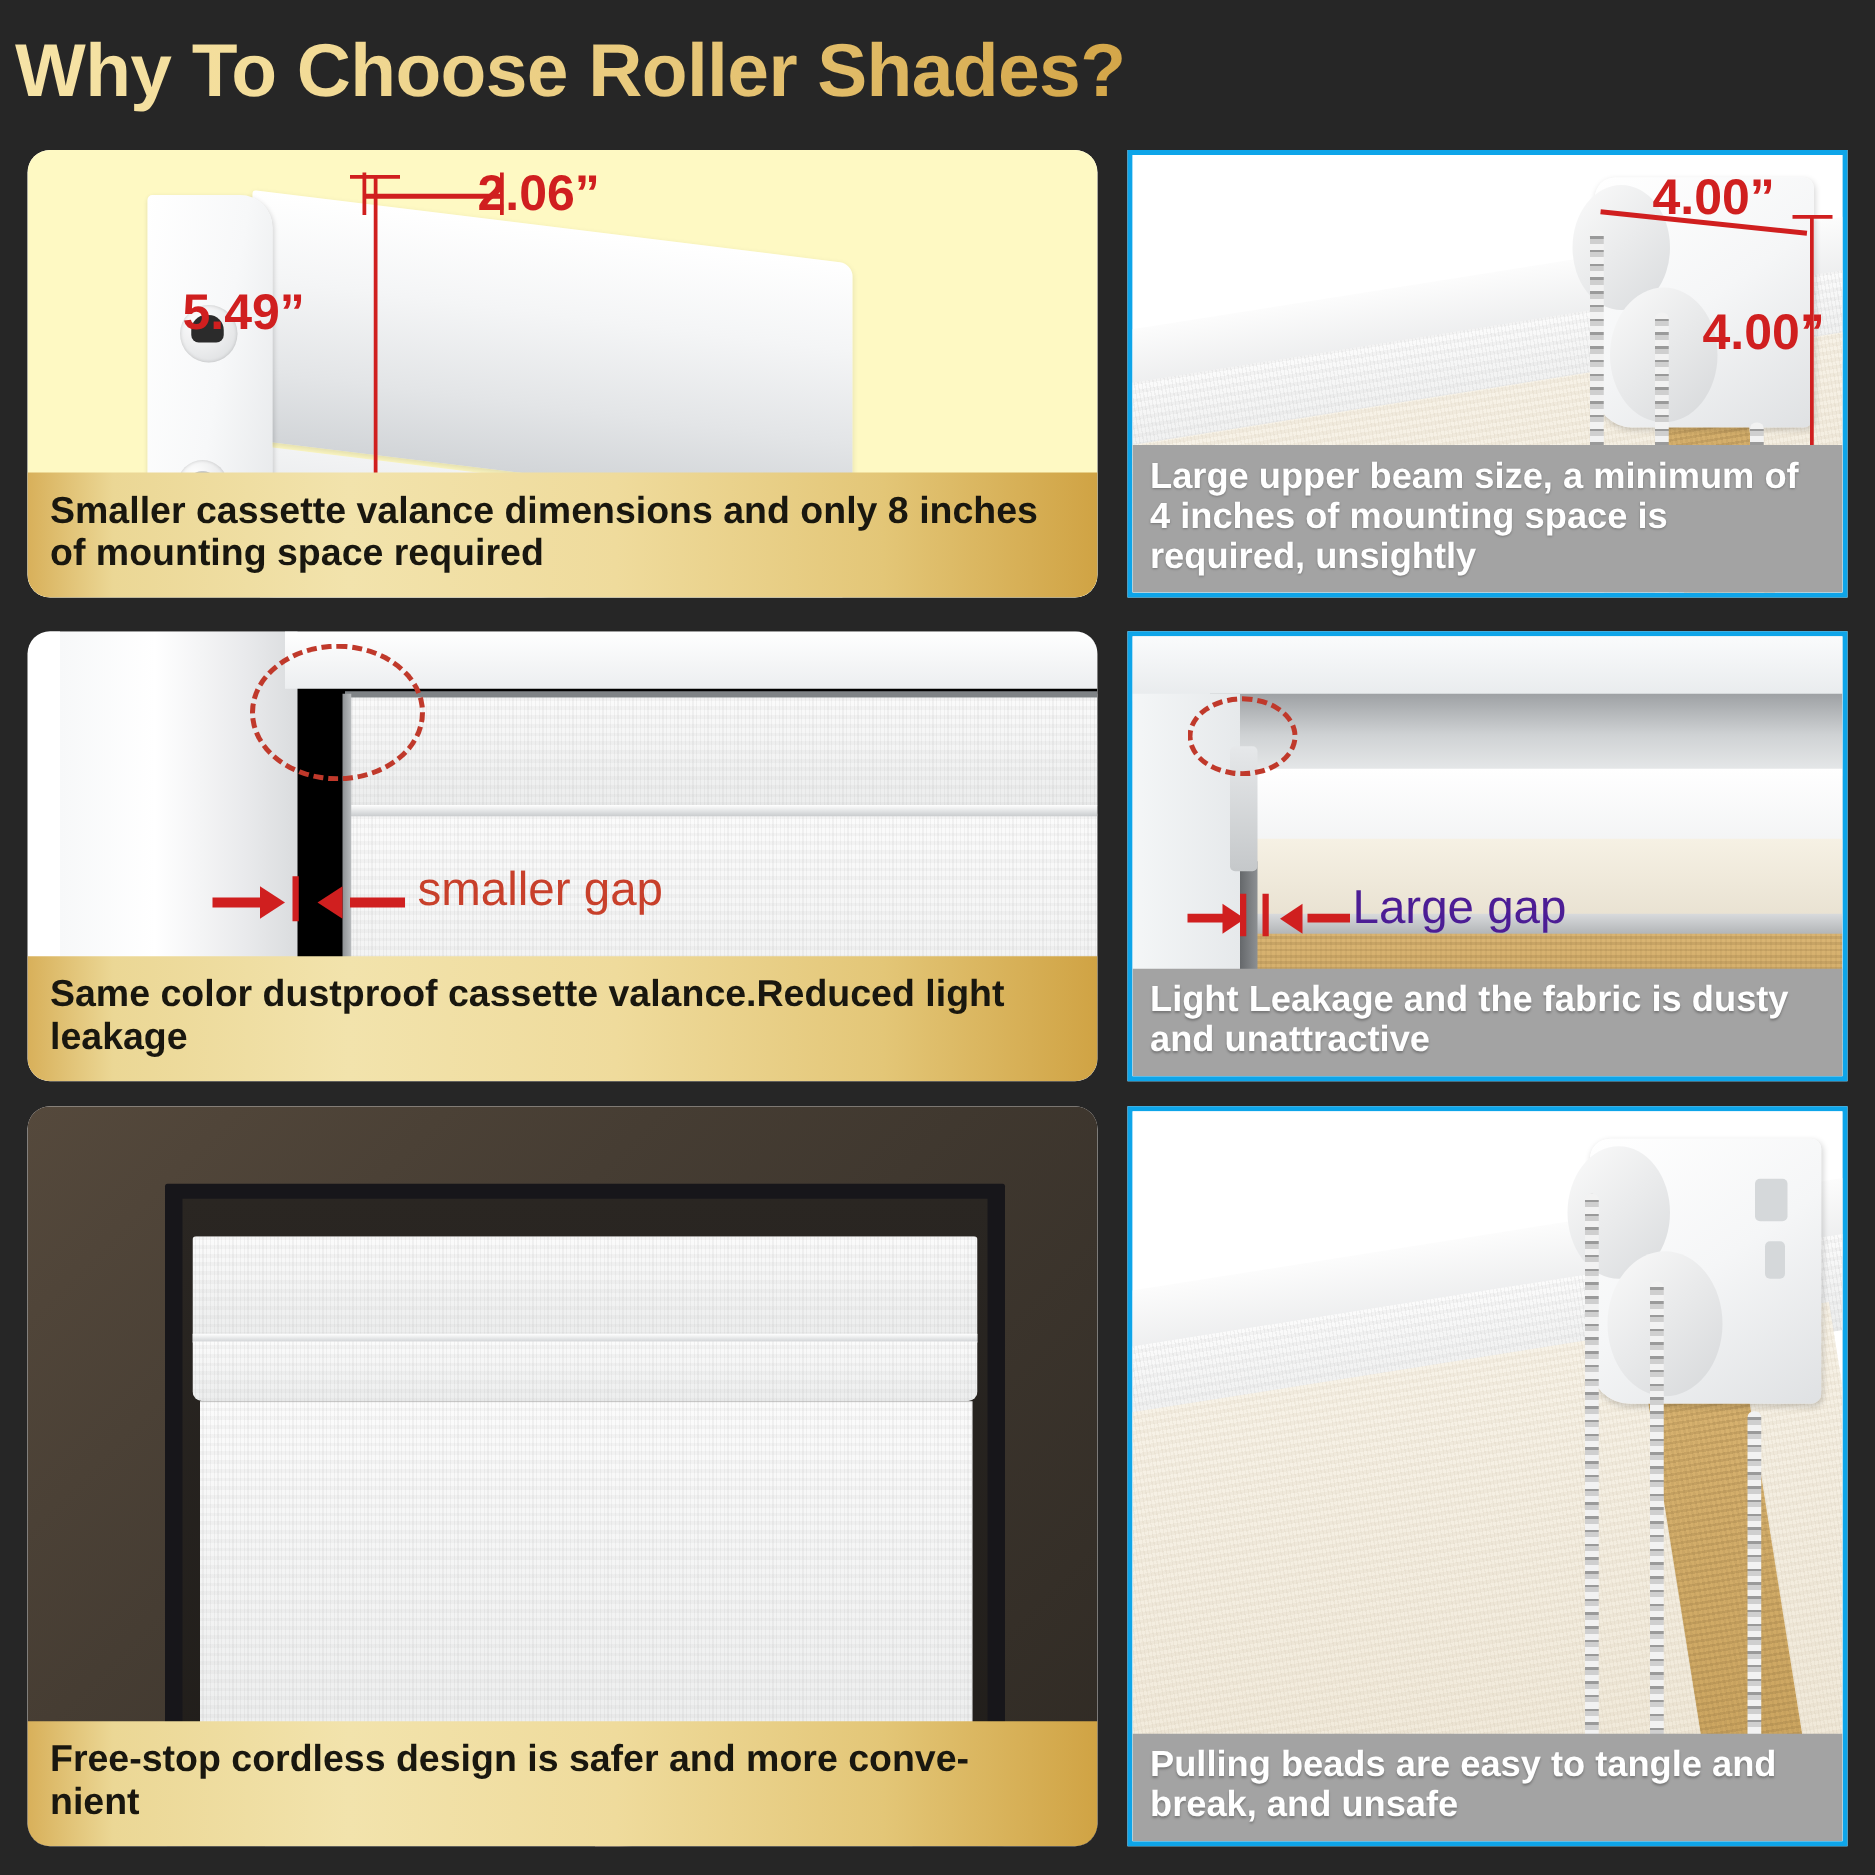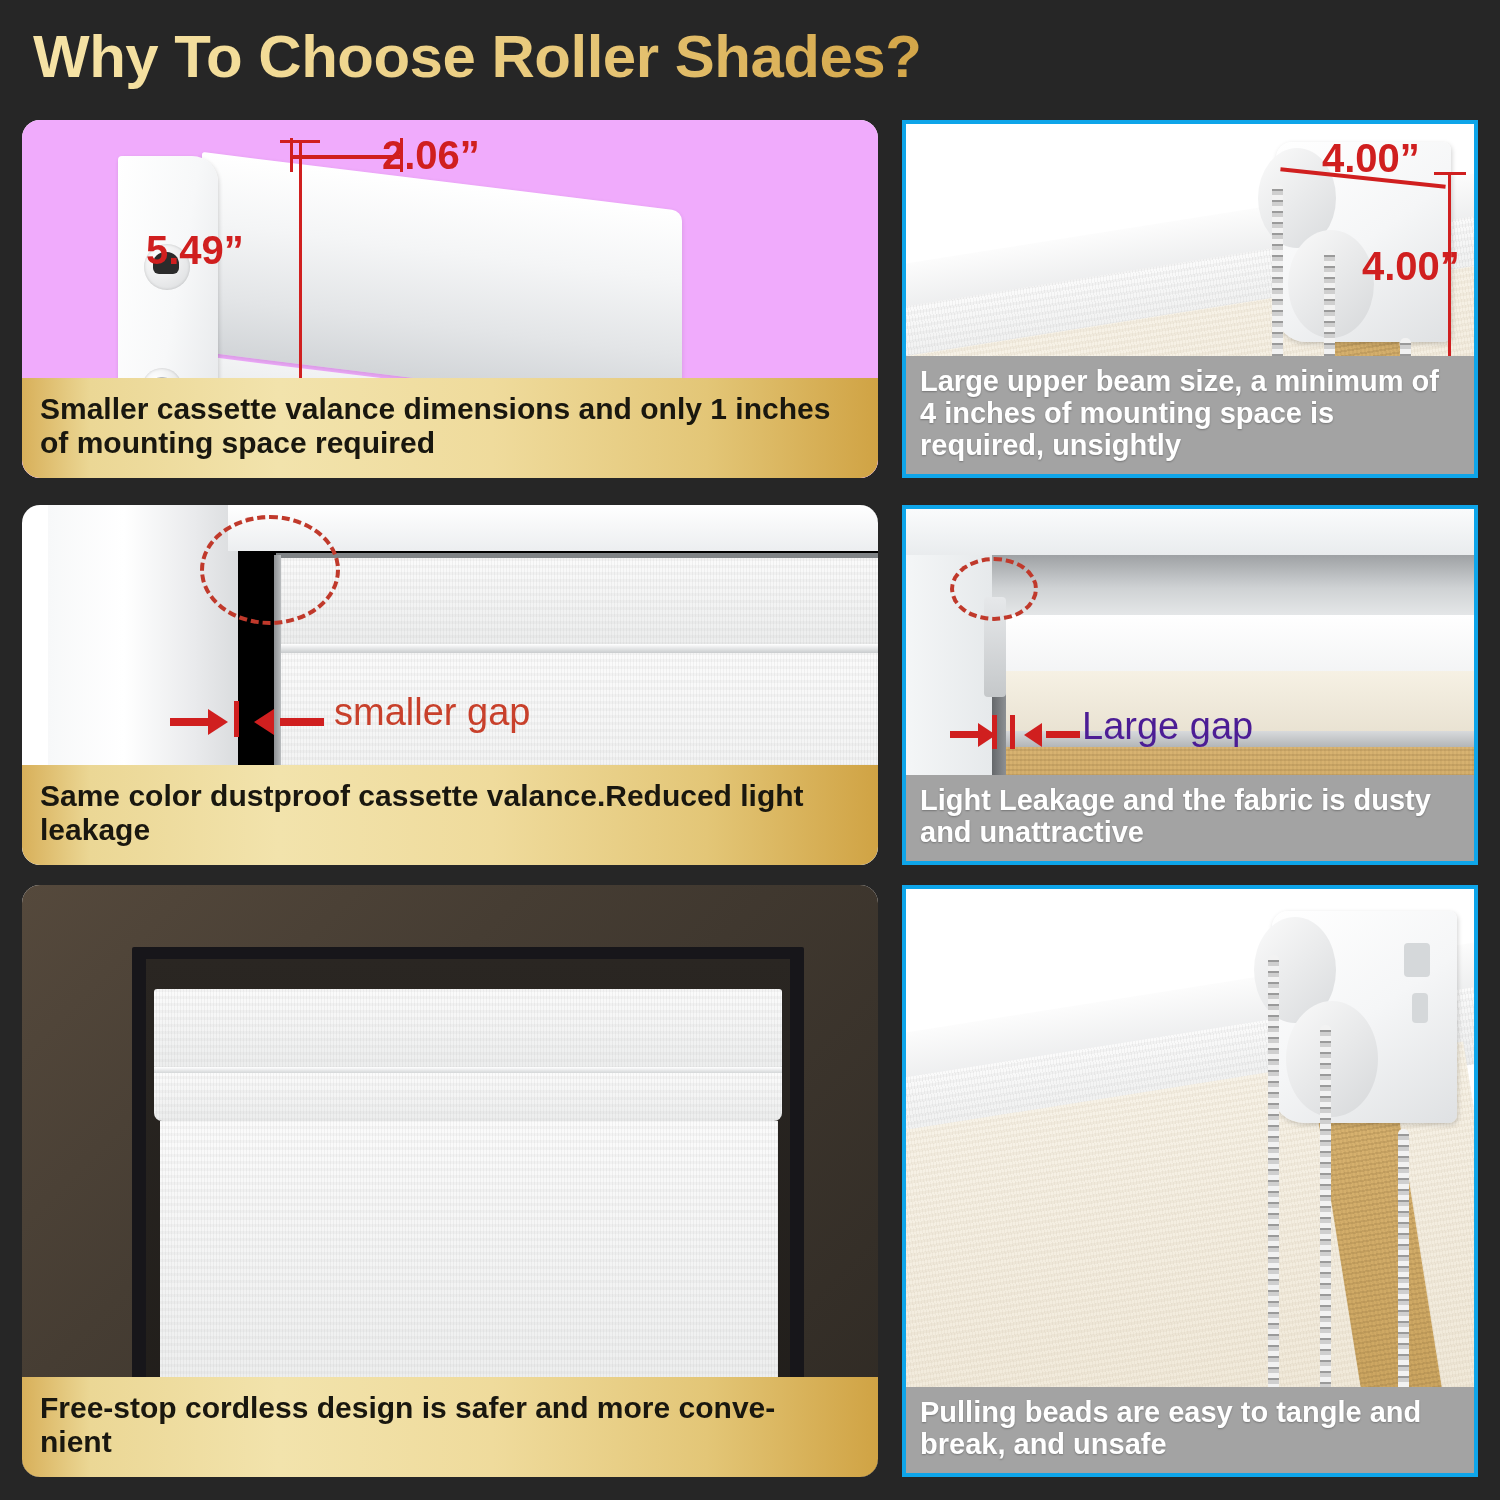--- a/index.html
+++ b/index.html
@@ -5,21 +5,21 @@
   html,body{margin:0;padding:0;}
   body{
     width:1500px;height:1500px;overflow:hidden;
     background:#262626;
     font-family:"Liberation Sans", sans-serif;
   }
   .page{position:relative;width:1500px;height:1500px;background:#262626;}
 
   
   .title{
-    position:absolute;left:33px;top:18px;width:1100px;height:78px;
+    position:absolute;left:12px;top:18px;width:1100px;height:78px;
     font-size:60px;font-weight:bold;letter-spacing:-0.5px;line-height:78px;
     background:linear-gradient(90deg,#F6E3A6 0%,#F3DD9A 18%,#E8C87A 48%,#D5A84B 78%,#C99A3E 100%);
     -webkit-background-clip:text;background-clip:text;color:transparent;
     -webkit-text-fill-color:transparent;
     white-space:nowrap;
   }
 
   
   .panel{position:absolute;overflow:hidden;}
   .panel.left{border-radius:18px;background:#ffffff;}
@@ -117,21 +117,21 @@
   .hand{position:absolute;background:linear-gradient(160deg,#f3d4bd,#e0b99d);border-radius:45% 45% 30% 30%;}
 </style>
 </head>
 <body>
 
 <div class="page">
 
   <div class="title">Why To Choose Roller Shades?</div>
 
   <div class="panel left" style="left:22px;top:120px;width:856px;height:358px;">
-    <div class="photo" style="background:#f0abfc;">
+    <div class="photo" style="background:#fef9c3;">
       <div class="p1-body fabric-white"></div>
       <div class="p1-body2 fabric-white"></div>
       <div class="p1-drop fabric-white"></div>
       <div class="p1-bracket">
         <div class="p1-knob" style="left:26px;top:88px;">
           <div class="hole"></div>
         </div>
         <div class="p1-knob" style="left:24px;top:212px;width:40px;height:40px;">
           <div class="hole" style="background:#b9bcbe;left:9px;top:9px;width:22px;height:20px;border-radius:10px;"></div>
         </div>
@@ -140,21 +140,21 @@
       <div class="dimline" style="left:270px;top:35px;width:110px;height:4px;"></div>
       <div class="dimline" style="left:268px;top:18px;width:3px;height:34px;"></div>
       <div class="dimline" style="left:378px;top:18px;width:3px;height:34px;"></div>
       <div class="dimtext" style="left:360px;top:13px;font-size:40px;">2.06”</div>
 
       <div class="dimline" style="left:277px;top:20px;width:3px;height:310px;"></div>
       <div class="dimline" style="left:258px;top:20px;width:40px;height:3px;"></div>
       <div class="dimline" style="left:258px;top:328px;width:40px;height:3px;"></div>
       <div class="dimtext" style="left:124px;top:108px;font-size:40px;">5.49”</div>
     </div>
-    <div class="cap gold">Smaller cassette valance dimensions and only 1 inches of mounting space required</div>
+    <div class="cap gold">Smaller cassette valance dimensions and only 8 inches of mounting space required</div>
   </div>
 
   <div class="panel right" style="left:902px;top:120px;width:576px;height:358px;">
     <div class="photo" style="background:#fff;">
       <div class="rl-cap" style="left:-30px;top:40px;width:660px;height:58px;transform:rotate(-9deg);transform-origin:right center;
                   background:linear-gradient(180deg,#fcfcfc,#e9eaeb);"></div>
       <div class="fabric-white" style="position:absolute;left:-30px;top:86px;width:640px;height:72px;transform:rotate(-9deg);transform-origin:right center;"></div>
       <div class="fabric-cream" style="position:absolute;left:-30px;top:140px;width:620px;height:250px;transform:rotate(-9deg);transform-origin:right center;"></div>
       <div class="fabric-tan" style="position:absolute;left:412px;top:160px;width:72px;height:230px;transform:rotate(-9deg);transform-origin:right top;"></div>
 

